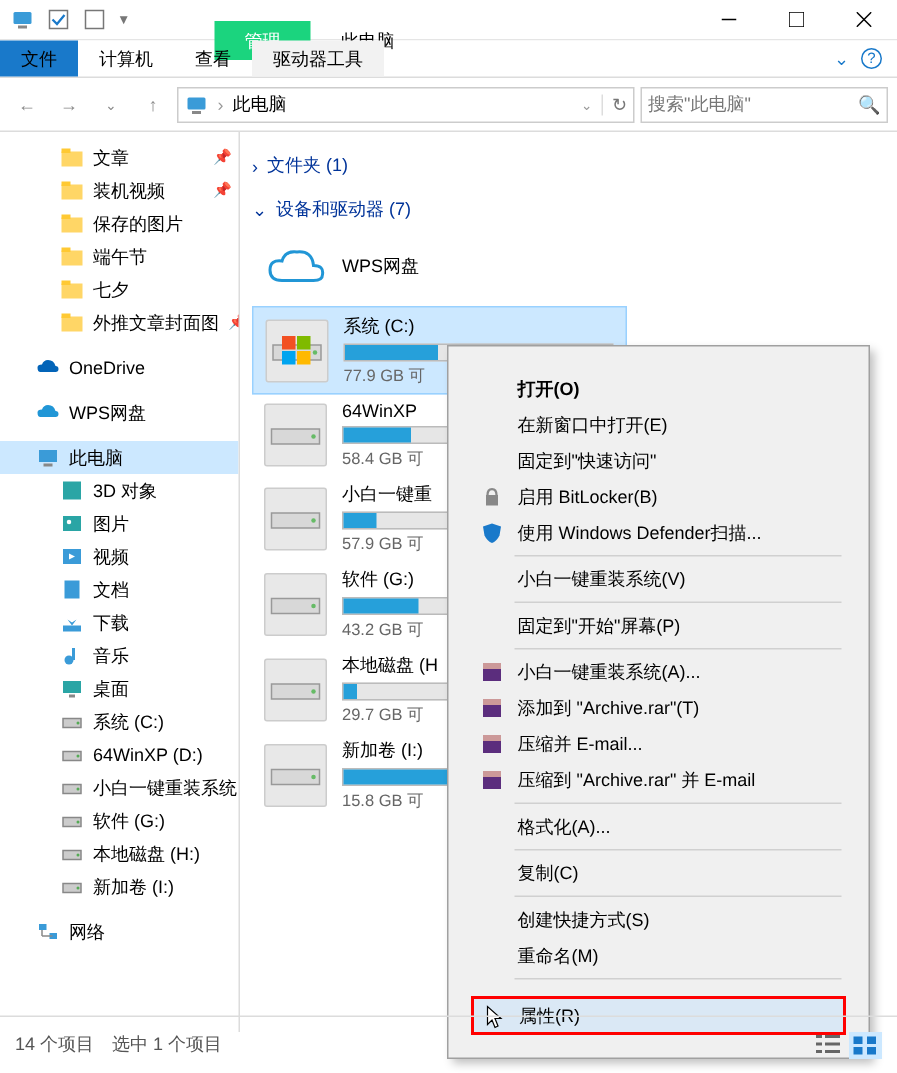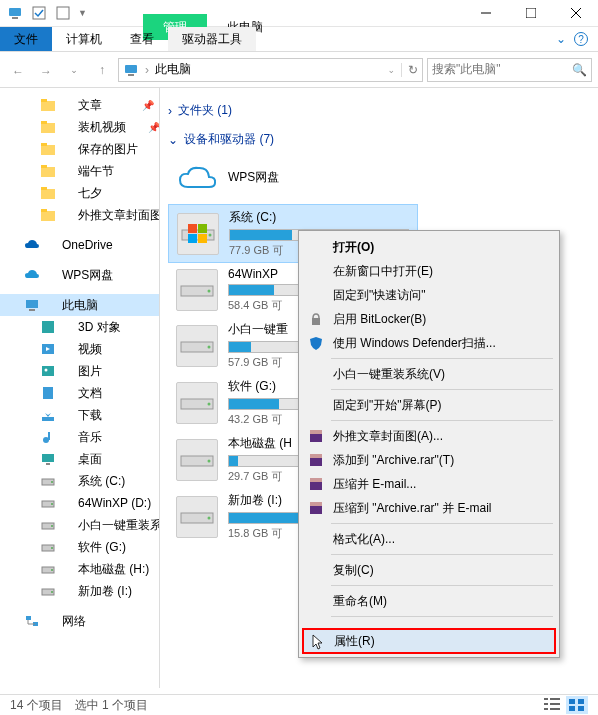--- a/index.html
+++ b/index.html
@@ -16,43 +16,43 @@
 .ribbon-tab { padding: 0 14px; display: flex; align-items: center; font-size: 12px; }
 .ribbon-tab.file { background: #1979ca; color: #000000; }
 .ribbon-tab.drive { background: #f2f2f2; }
 .ribbon-end { margin-left: auto; display: flex; align-items: center; gap: 8px; padding-right: 10px; }
 .navbar { height: 36px; display: flex; align-items: center; padding: 4px 6px; gap: 4px; border-bottom: 1px solid #dcdcdc; }
 .nav-btn { width: 24px; height: 24px; display: flex; align-items: center; justify-content: center; color: #888; }
 .addr { flex: 1; height: 24px; border: 1px solid #ccc; display: flex; align-items: center; padding: 0 4px; gap: 6px; }
 .search { width: 165px; height: 24px; border: 1px solid #ccc; display: flex; align-items: center; padding: 0 4px; color: #777; gap: 4px; }
 .body { display: flex; height: 600px; }
 .tree { width: 160px; border-right: 1px solid #dcdcdc; padding: 6px 0; overflow: hidden; }
-.tree-item { display: flex; align-items: center; height: 22px; padding-left: 24px; gap: 22px; white-space: nowrap; }
+.tree-item { display: flex; align-items: center; height: 22px; padding-left: 24px; gap: 6px; white-space: nowrap; }
 .tree-item.lvl2 { padding-left: 40px; }
 .tree-item.sel { background: #cce8ff; }
 .tree-icon { width: 16px; height: 16px; flex-shrink: 0; }
 .main { flex: 1; padding: 8px 0 0 8px; overflow: hidden; }
 .group-hdr { display: flex; align-items: center; gap: 6px; color: #003399; padding: 6px 0; }
 .drive-item { display: flex; align-items: center; gap: 10px; padding: 4px 8px; width: 250px; }
 .drive-item.sel { background: #cce8ff; border: 1px solid #99d1ff; }
 .drive-icon { width: 42px; height: 42px; background: #e8e8e8; border: 1px solid #ccc; border-radius: 2px; display: flex; align-items: center; justify-content: center; flex-shrink: 0; }
 .drive-icon.cloud { background: transparent; border: none; }
 .drive-info { flex: 1; }
 .drive-name { font-size: 12px; margin-bottom: 3px; }
 .drive-bar { height: 12px; background: #e6e6e6; border: 1px solid #bbb; margin-bottom: 2px; position: relative; }
 .drive-fill { height: 100%; background: #26a0da; }
 .drive-sub { font-size: 11px; color: #666; }
-.ctxmenu { position: absolute; left: 298px; top: 230px; width: 262px; background: #f0f0f0; border: 1px solid #a0a0a0; box-shadow: 3px 3px 6px rgba(0,0,0,0.25); padding: 4px; text-align: right; }
+.ctxmenu { position: absolute; left: 298px; top: 230px; width: 282px; background: #f0f0f0; border: 1px solid #a0a0a0; box-shadow: 3px 3px 6px rgba(0,0,0,0.25); padding: 16px; text-align: right; }
 .ctx-item { height: 24px; display: flex; align-items: center; padding-left: 30px; position: relative; font-size: 12px; }
 .ctx-item.hover { background: #dae8f5; border: 1px solid #a8cdee; margin-top: 12px; }
 .ctx-item.hl { outline: 2px solid red; outline-offset: -1px; }
 .ctx-icon { position: absolute; left: 5px; width: 16px; height: 16px; }
 .ctx-sep { height: 1px; background: #d0d0d0; margin: 3px 2px 3px 28px; }
 .ctx-arrow { position: absolute; right: 8px; font-size: 10px; }
-.statusbar { position: absolute; bottom: 0; left: 0; right: 0; height: 21px; border-top: 1px solid #dcdcdc; display: flex; align-items: center; padding: 0 10px; font-size: 12px; color: #555; gap: 12px; }
+.statusbar { position: absolute; bottom: 0; left: 0; right: 0; height: 38px; border-top: 1px solid #dcdcdc; display: flex; align-items: center; padding: 0 10px; font-size: 12px; color: #555; gap: 12px; }
 .view-icons { margin-left: auto; display: flex; gap: 4px; }
 .pin { color: #777; font-size: 10px; margin-left: auto; margin-right: 4px; }
 svg { display: block; }
 </style>
 </head>
 <body>
 
 <div class="titlebar">
   <div class="qat">
     <span class="qat-icon">
@@ -220,34 +220,34 @@
         <span class="tree-icon">
           <svg width="16" height="16">
             <rect x="2" y="2" width="12" height="12" fill="#2aa5a5"></rect>
           </svg>
         </span>
         <span>3D 对象</span>
       </div>
       <div class="tree-item lvl2">
         <span class="tree-icon">
           <svg width="16" height="16">
+            <rect x="2" y="3" width="12" height="10" fill="#2aa5a5"></rect>
+            <circle cx="6" cy="7" r="1.5" fill="#fff"></circle>
+          </svg>
+        </span>
+        <span>图片</span>
+      </div>
+      <div class="tree-item lvl2">
+        <span class="tree-icon">
+          <svg width="16" height="16">
             <rect x="2" y="3" width="12" height="10" fill="#3a9bd8"></rect>
             <polygon points="6,6 6,10 10,8" fill="#fff"></polygon>
           </svg>
         </span>
         <span>视频</span>
-      </div>
-      <div class="tree-item lvl2">
-        <span class="tree-icon">
-          <svg width="16" height="16">
-            <rect x="2" y="3" width="12" height="10" fill="#2aa5a5"></rect>
-            <circle cx="6" cy="7" r="1.5" fill="#fff"></circle>
-          </svg>
-        </span>
-        <span>图片</span>
       </div>
       <div class="tree-item lvl2">
         <span class="tree-icon">
           <svg width="16" height="16">
             <rect x="3" y="2" width="10" height="12" fill="#3a9bd8"></rect>
           </svg>
         </span>
         <span>文档</span>
       </div>
       <div class="tree-item lvl2">
@@ -500,21 +500,21 @@
       <span>固定到"开始"屏幕(P)</span>
     </div>
     <div class="ctx-sep"></div>
     <div class="ctx-item">
       <span class="ctx-icon">
         <svg width="16" height="16">
           <rect x="2" y="2" width="12" height="12" fill="#5b2d7d"></rect>
           <rect x="2" y="2" width="12" height="4" fill="#c99"></rect>
         </svg>
       </span>
-      <span>外推文章封面图(A)...</span>
+      <span>小白一键重装系统(A)...</span>
     </div>
     <div class="ctx-item">
       <span class="ctx-icon">
         <svg width="16" height="16">
           <rect x="2" y="2" width="12" height="12" fill="#5b2d7d"></rect>
           <rect x="2" y="2" width="12" height="4" fill="#c99"></rect>
         </svg>
       </span>
       <span>添加到 "Archive.rar"(T)</span>
     </div>
@@ -538,20 +538,23 @@
     </div>
     <div class="ctx-sep"></div>
     <div class="ctx-item">
       <span>格式化(A)...</span>
     </div>
     <div class="ctx-sep"></div>
     <div class="ctx-item">
       <span>复制(C)</span>
     </div>
     <div class="ctx-sep"></div>
+    <div class="ctx-item">
+      <span>创建快捷方式(S)</span>
+    </div>
     <div class="ctx-item">
       <span>重命名(M)</span>
     </div>
     <div class="ctx-sep"></div>
     <div class="ctx-item hl hover">
       <span>属性(R)</span>
       <span style="position: absolute; left: 8px; top: 4px;">
         <svg width="14" height="18">
           <path d="M1 1 L1 13 L4 10 L6 15 L8 14 L6 9 L10 9 Z" fill="#fff" stroke="#000" stroke-width="0.8"></path>
         </svg>

